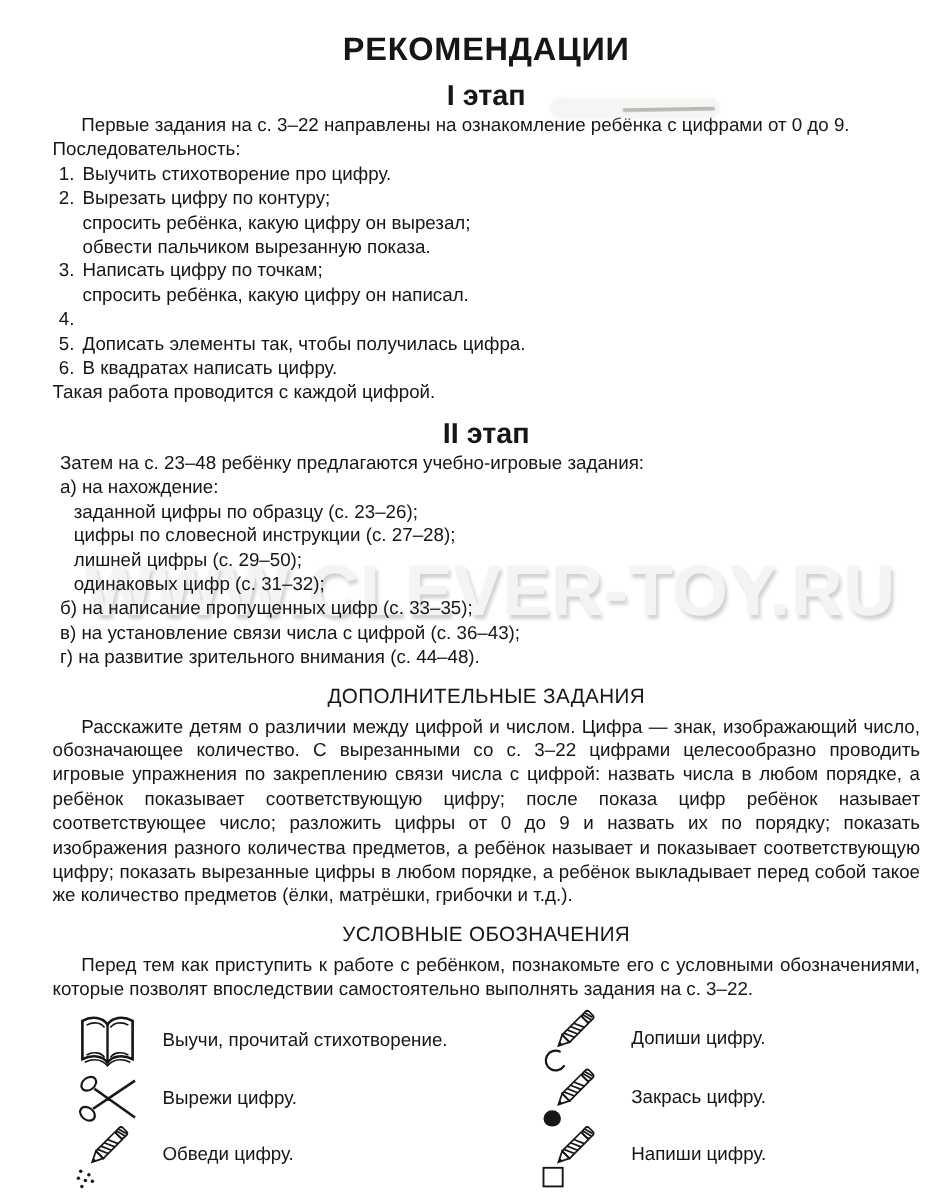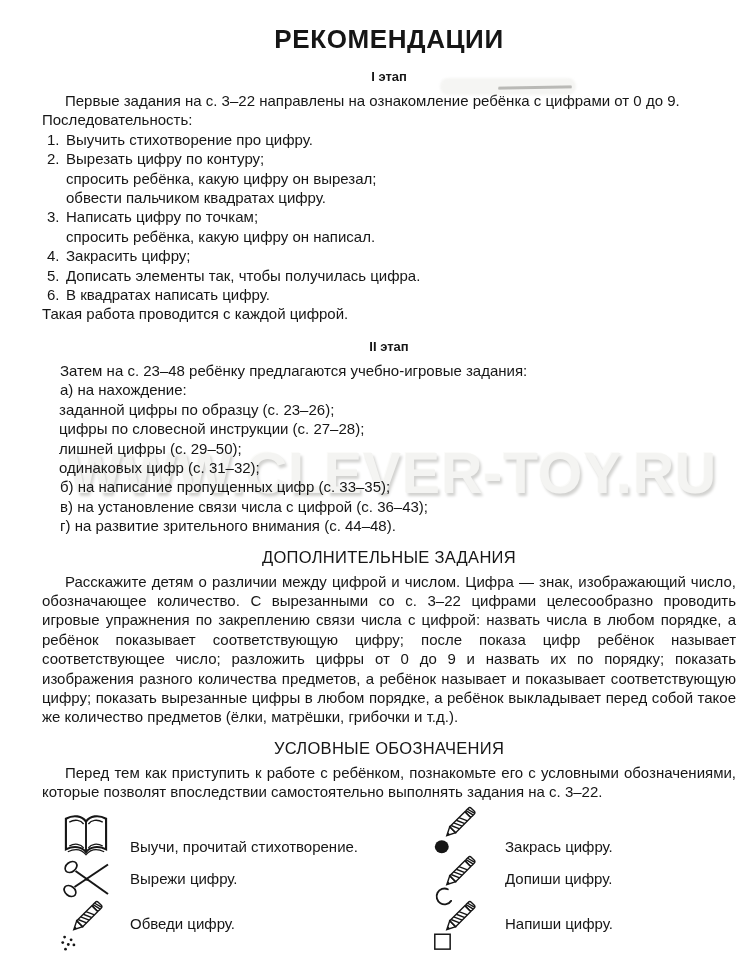--- a/index.html
+++ b/index.html
@@ -10,37 +10,37 @@
              font-weight:800;font-size:57px;letter-spacing:1px;color:#f4f4f2;
              text-shadow:2px 3px 3px #d2d2d0, -1px -1px 1px #fbfbf9;}
   .smudge{position:absolute;left:440px;top:78px;width:136px;height:17px;z-index:3;
           background:rgba(236,236,234,0.55);border-radius:8px;filter:blur(1px);}
   .strike{position:absolute;left:498px;top:86px;width:74px;height:3px;z-index:3;
           background:#b9b9b6;border-radius:2px;filter:blur(.6px);transform:rotate(-1deg);}
   .content{position:relative;z-index:1;padding:24px 18px 0 42px;
            font-size:15px;line-height:19.4px;}
   .title{font-size:26px;line-height:30px;font-weight:bold;text-align:center;
          letter-spacing:.6px;margin:0 0 11px 0;}
-  .stage-heading{font-size:13px;line-height:21px;font-weight:bold;text-align:center;margin:12px 0 4px 0;}
+  .stage-heading{font-size:23px;line-height:21px;font-weight:bold;text-align:center;margin:12px 0 4px 0;}
   .section-heading{font-size:16.5px;line-height:20px;font-weight:normal;text-align:center;
                    letter-spacing:.3px;margin:11px 0 5px 0;}
   .para{text-align:justify;}
   .first-indent{text-indent:23px;}
-  .lead{margin-left:18px;}
+  .lead{margin-left:6px;}
   .step{display:flex;margin-left:5px;}
   .step-num{width:19px;flex:none;}
   .step-lines{flex:1;}
   .sub{margin-left:17px;}
   
   .legend{display:flex;margin-top:7px;}
   .legend-col{display:flex;flex-direction:column;}
   .legend-col.left{width:370px;}
   .legend-col.right{flex:1;}
   .legend-item{display:flex;align-items:center;height:45px;}
-  .legend-item.tall{height:48px;align-items:flex-end;}
+  .legend-item.tall{height:48px;}
   .licon{flex:none;display:flex;justify-content:center;align-items:center;}
   .legend-col.left .licon{width:88px;}
   .legend-col.right .licon{width:93px;}
   .licon svg{overflow:visible;display:block;}
   .llabel{font-size:15px;}
 </style>
 </head>
 <body>
 
 <div class="page">
@@ -59,34 +59,33 @@
 
     <div class="step">
       <span class="step-num">1.</span>
       <span class="step-lines"><span>Выучить стихотворение про цифру.</span></span>
     </div>
     <div class="step">
       <span class="step-num">2.</span>
       <span class="step-lines">
         <div>Вырезать цифру по контуру;</div>
         <div>спросить ребёнка, какую цифру он вырезал;</div>
-        <div>обвести пальчиком квадратах цифру.</div>
+        <div>обвести пальчиком вырезанную показа.</div>
       </span>
     </div>
     <div class="step">
       <span class="step-num">3.</span>
       <span class="step-lines">
         <div>Написать цифру по точкам;</div>
         <div>спросить ребёнка, какую цифру он написал.</div>
       </span>
     </div>
     <div class="step">
       <span class="step-num">4.</span>
       <span class="step-lines">
-        <div>Закрасить цифру;</div>
       </span>
     </div>
     <div class="step">
       <span class="step-num">5.</span>
       <span class="step-lines"><span>Дописать элементы так, чтобы получилась цифра.</span></span>
     </div>
     <div class="step">
       <span class="step-num">6.</span>
       <span class="step-lines"><span>В квадратах написать цифру.</span></span>
     </div>
@@ -168,60 +167,60 @@
                   <circle cx="7" cy="56" r="1.5"></circle>
               </g>
             </svg>
           </span>
           <span class="llabel">Обведи цифру.</span>
         </div>
 
       </div>
       <div class="legend-col right">
 
+        <div class="legend-item">
+          <span class="licon">
+            <svg width="54" height="54" viewBox="0 0 58 58">
+              <g transform="rotate(-45 30 21)" stroke="#161616" fill="none" stroke-width="1.5">
+                <path d="M10 21 L19 16.5 L19 25.5 Z"></path>
+                <path d="M10 21 L13.4 19.3 L13.4 22.7 Z" fill="#161616" stroke="none"></path>
+                <rect x="19" y="16.5" width="23" height="9"></rect>
+                <line x1="21" y1="16.5" x2="25" y2="25.5"></line>
+                <line x1="25" y1="16.5" x2="29" y2="25.5"></line>
+                <line x1="29" y1="16.5" x2="33" y2="25.5"></line>
+                <line x1="33" y1="16.5" x2="37" y2="25.5"></line>
+                <rect x="42" y="16.5" width="7.5" height="9" rx="2.5"></rect>
+                <line x1="43.8" y1="17" x2="45.8" y2="25"></line>
+                <line x1="46" y1="16.8" x2="48" y2="24.3"></line>
+              </g>
+              <path d="M17 40 A8.5 8.5 0 1 0 20.5 52.5" stroke="#161616" stroke-width="2" fill="none" stroke-linecap="round"></path>
+            </svg>
+          </span>
+          <span class="llabel">Допиши цифру.</span>
+        </div>
+
         <div class="legend-item tall">
           <span class="licon">
             <svg width="54" height="54" viewBox="0 0 58 58">
               <g transform="rotate(-45 30 21)" stroke="#161616" fill="none" stroke-width="1.5">
                 <path d="M10 21 L19 16.5 L19 25.5 Z"></path>
                 <path d="M10 21 L13.4 19.3 L13.4 22.7 Z" fill="#161616" stroke="none"></path>
                 <rect x="19" y="16.5" width="23" height="9"></rect>
                 <line x1="21" y1="16.5" x2="25" y2="25.5"></line>
                 <line x1="25" y1="16.5" x2="29" y2="25.5"></line>
                 <line x1="29" y1="16.5" x2="33" y2="25.5"></line>
                 <line x1="33" y1="16.5" x2="37" y2="25.5"></line>
                 <rect x="42" y="16.5" width="7.5" height="9" rx="2.5"></rect>
                 <line x1="43.8" y1="17" x2="45.8" y2="25"></line>
                 <line x1="46" y1="16.8" x2="48" y2="24.3"></line>
               </g>
               <ellipse cx="10.5" cy="47" rx="7.5" ry="7" fill="#161616"></ellipse>
             </svg>
           </span>
           <span class="llabel">Закрась цифру.</span>
-        </div>
-
-        <div class="legend-item">
-          <span class="licon">
-            <svg width="54" height="54" viewBox="0 0 58 58">
-              <g transform="rotate(-45 30 21)" stroke="#161616" fill="none" stroke-width="1.5">
-                <path d="M10 21 L19 16.5 L19 25.5 Z"></path>
-                <path d="M10 21 L13.4 19.3 L13.4 22.7 Z" fill="#161616" stroke="none"></path>
-                <rect x="19" y="16.5" width="23" height="9"></rect>
-                <line x1="21" y1="16.5" x2="25" y2="25.5"></line>
-                <line x1="25" y1="16.5" x2="29" y2="25.5"></line>
-                <line x1="29" y1="16.5" x2="33" y2="25.5"></line>
-                <line x1="33" y1="16.5" x2="37" y2="25.5"></line>
-                <rect x="42" y="16.5" width="7.5" height="9" rx="2.5"></rect>
-                <line x1="43.8" y1="17" x2="45.8" y2="25"></line>
-                <line x1="46" y1="16.8" x2="48" y2="24.3"></line>
-              </g>
-              <path d="M17 40 A8.5 8.5 0 1 0 20.5 52.5" stroke="#161616" stroke-width="2" fill="none" stroke-linecap="round"></path>
-            </svg>
-          </span>
-          <span class="llabel">Допиши цифру.</span>
         </div>
 
         <div class="legend-item">
           <span class="licon">
             <svg width="54" height="54" viewBox="0 0 58 58">
               <g transform="rotate(-45 30 21)" stroke="#161616" fill="none" stroke-width="1.5">
                 <path d="M10 21 L19 16.5 L19 25.5 Z"></path>
                 <path d="M10 21 L13.4 19.3 L13.4 22.7 Z" fill="#161616" stroke="none"></path>
                 <rect x="19" y="16.5" width="23" height="9"></rect>
                 <line x1="21" y1="16.5" x2="25" y2="25.5"></line>

